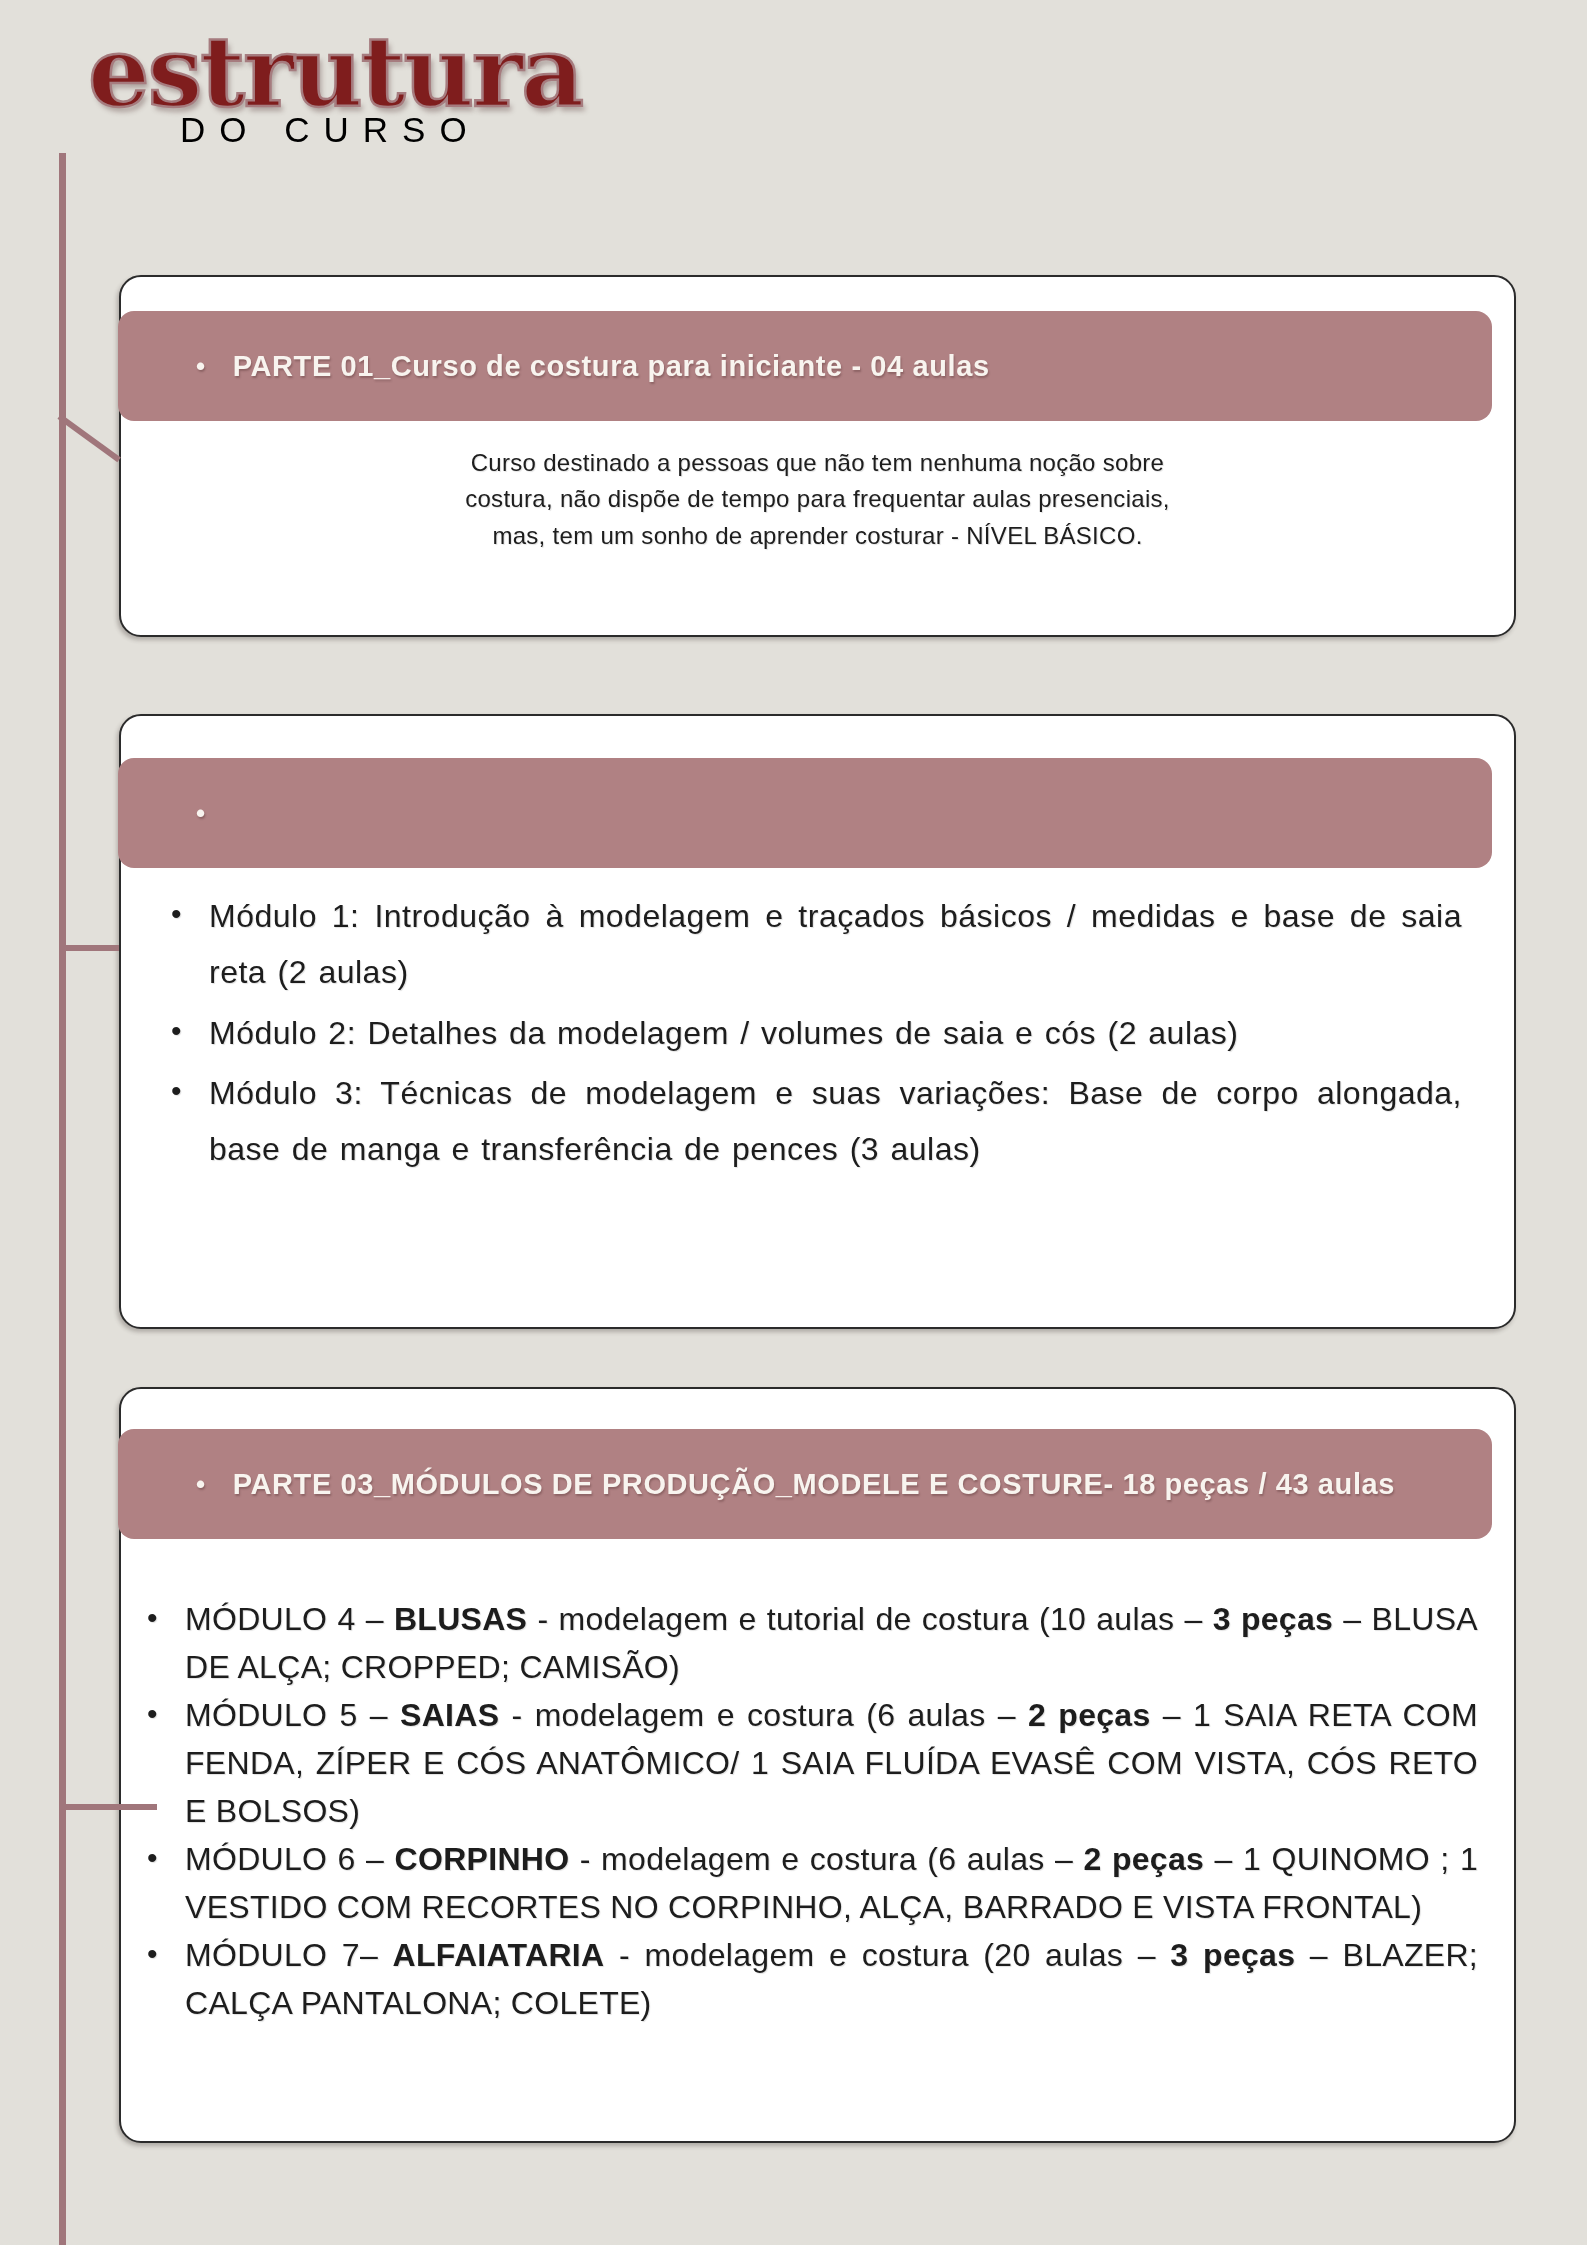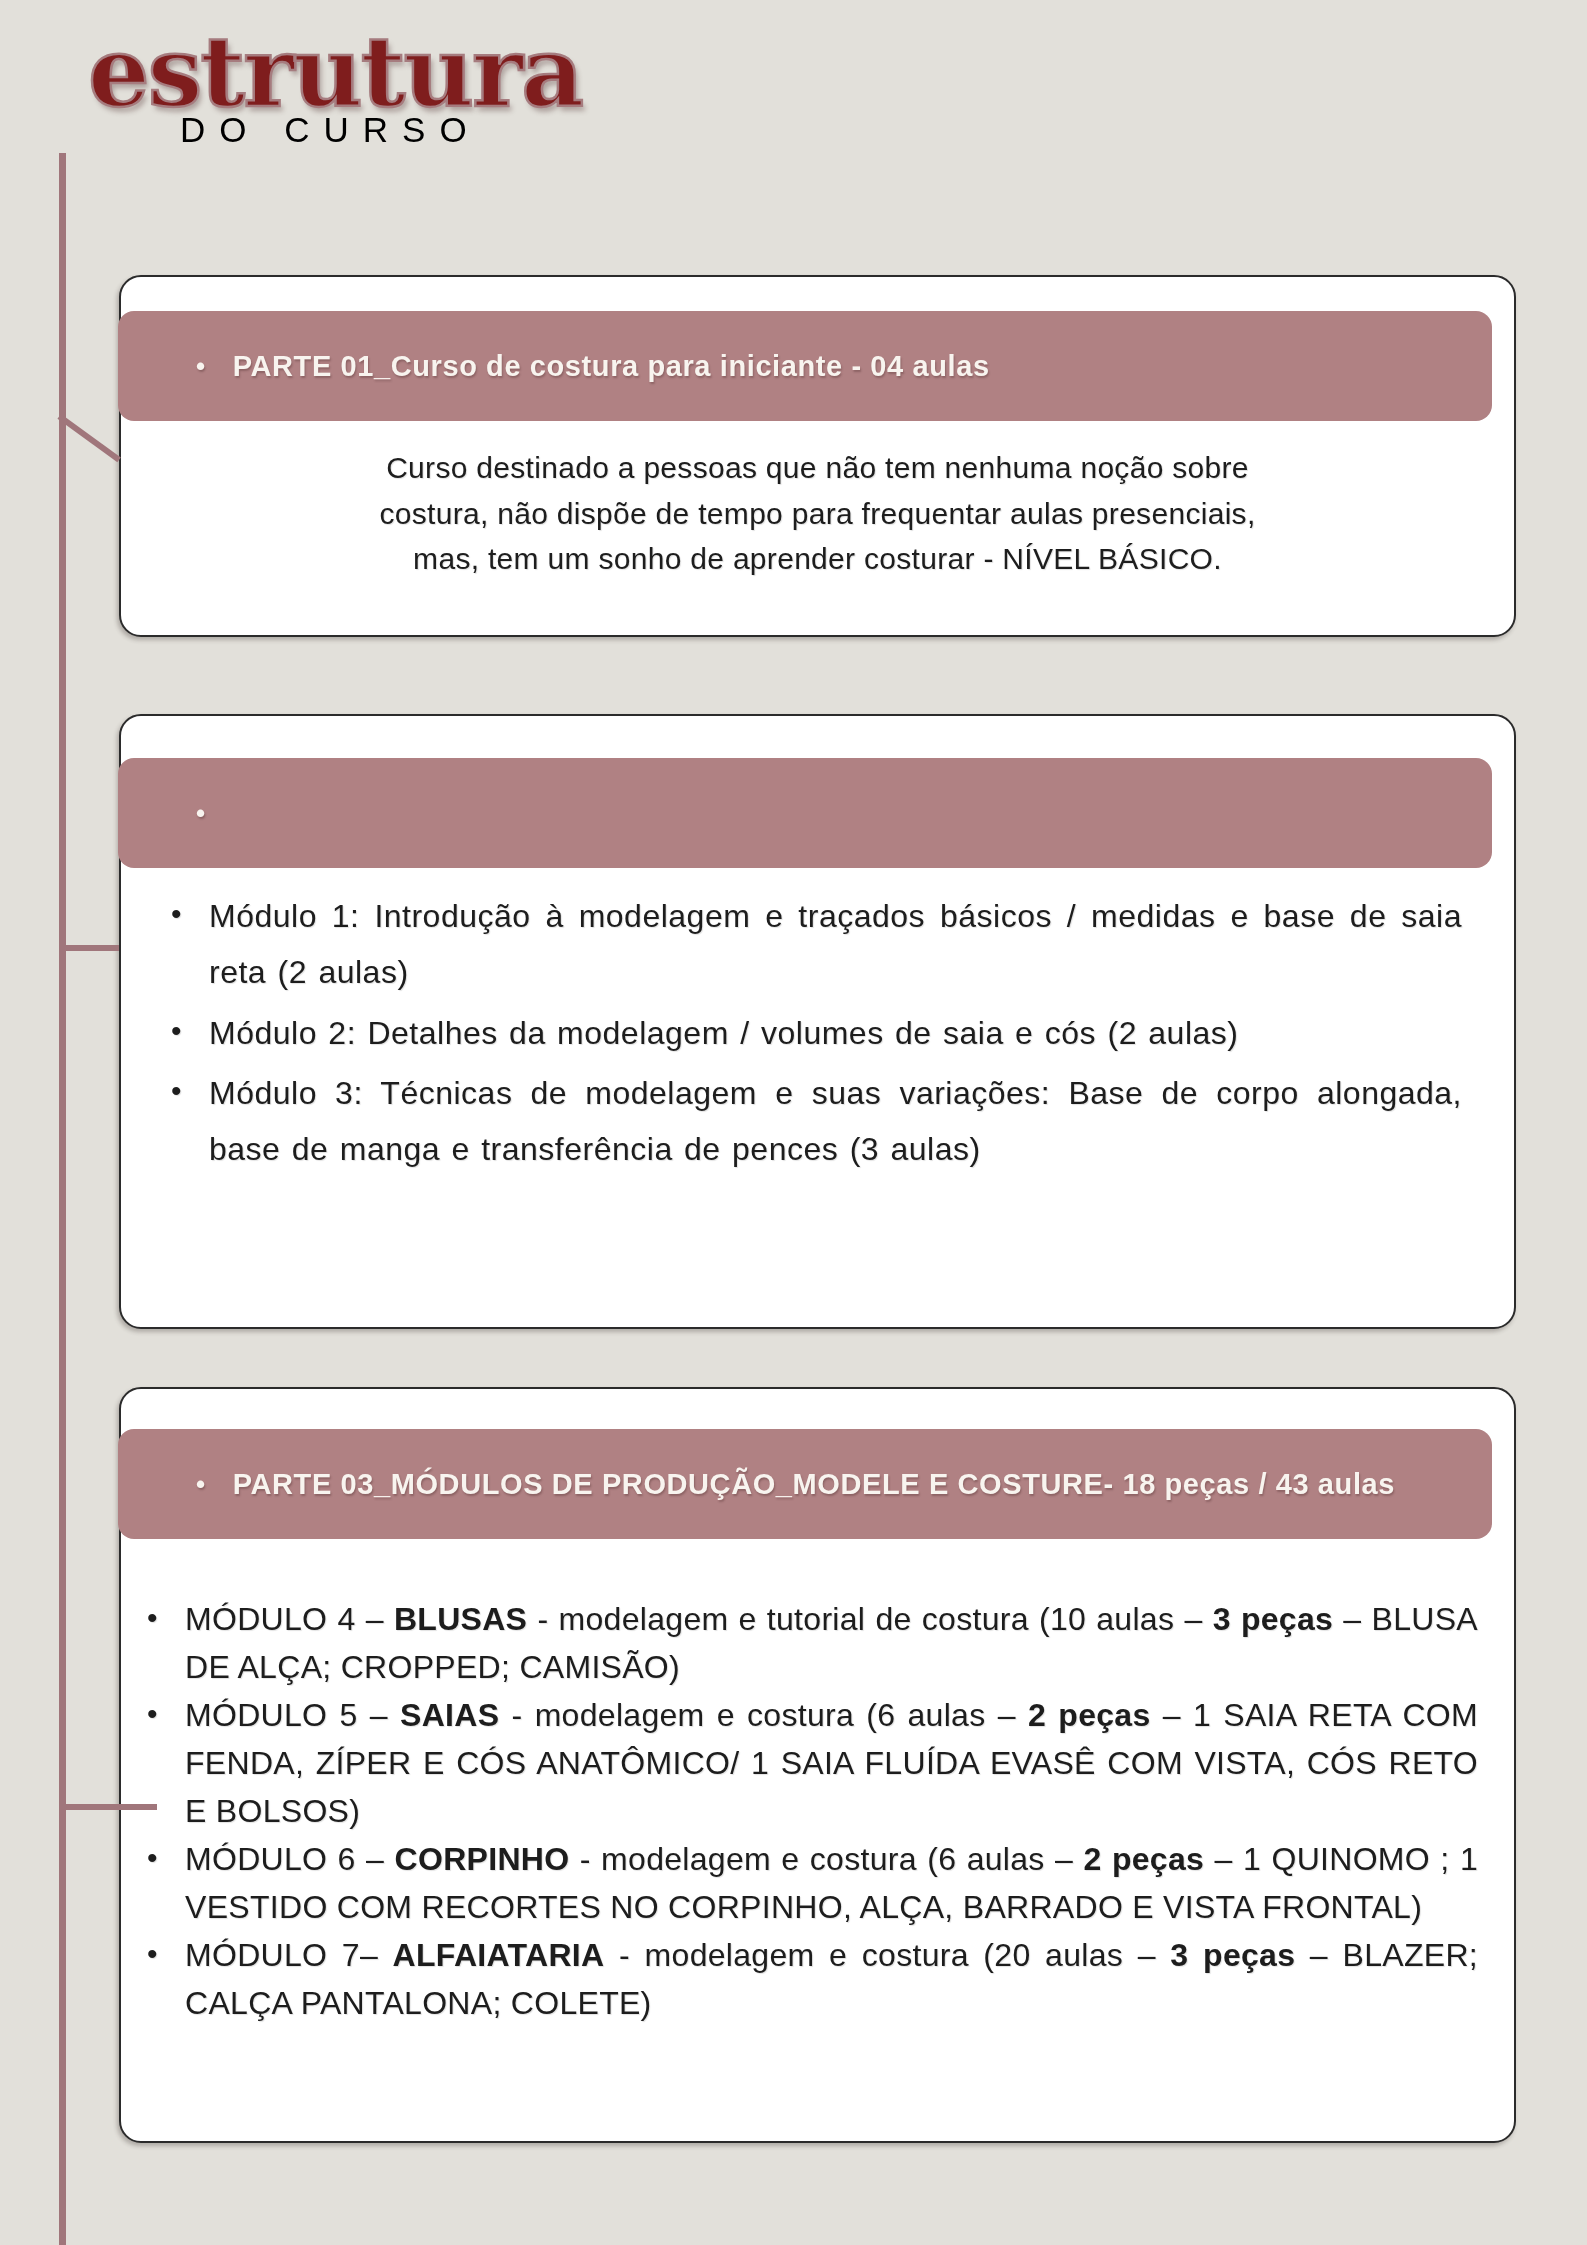--- a/index.html
+++ b/index.html
@@ -49,21 +49,21 @@
     text-shadow:1px 2px 2px rgba(60,30,30,0.3);
   }
   .card-1 .bar { top:34px; }
   .card-2 .bar { top:42px; }
   .card-3 .bar { top:40px; }
   .bar .dot { margin:0 27px 0 78px; font-size:26px; }
   
   .body-center {
     position:absolute; top:168px; left:0; right:0; margin:0;
     text-align:center; white-space:pre-line;
-    font-size:30px; line-height:1.52; letter-spacing:0.3px;
+    font-size:24px; line-height:1.52; letter-spacing:0.3px;
     text-shadow:1px 1px 1px rgba(0,0,0,0.12);
   }
   ul.modules {
     position:absolute; margin:0; padding:0; list-style:none;
     text-align:justify; font-size:32px;
     text-shadow:1px 1px 1px rgba(0,0,0,0.12);
   }
   .card-2 ul.modules { top:172px; left:0; right:52px; line-height:1.76; letter-spacing:0.5px; word-spacing:2px; }
   .card-3 ul.modules { top:206px; left:0; right:36px; line-height:1.5; letter-spacing:0.3px; }
   ul.modules li { position:relative; }

